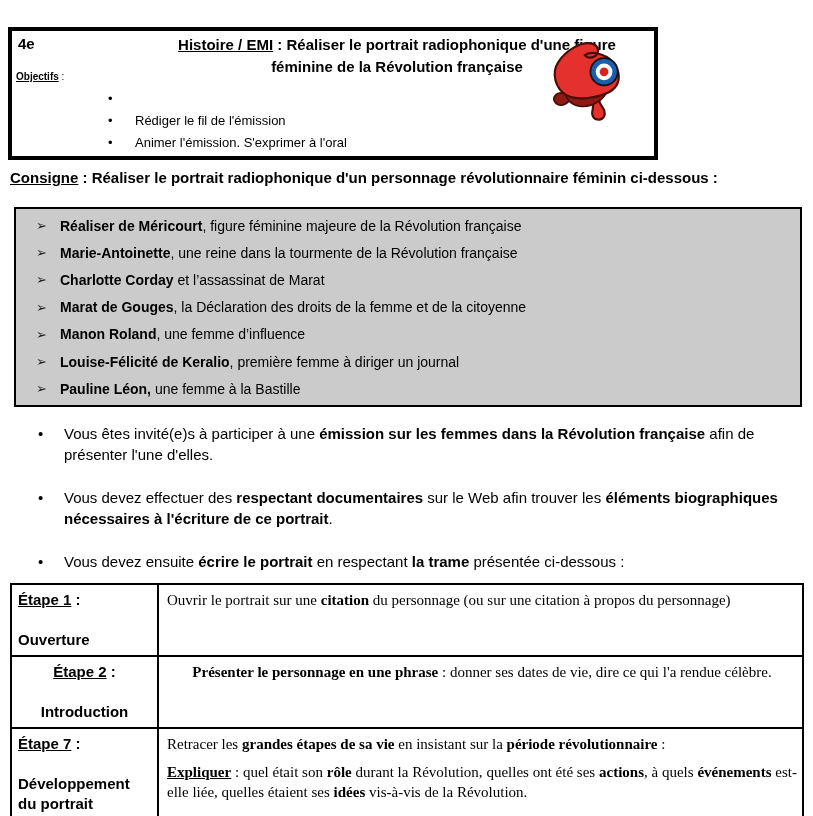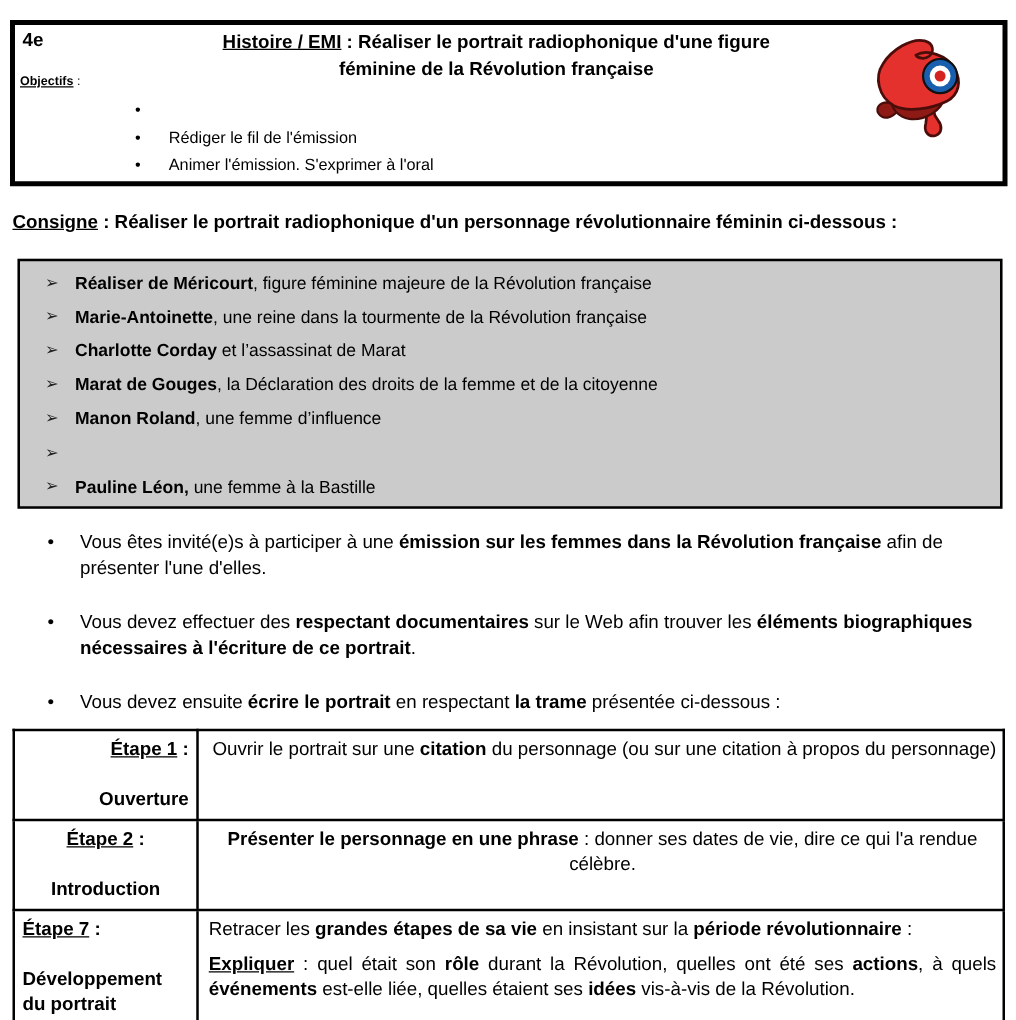--- a/index.html
+++ b/index.html
@@ -2,21 +2,21 @@
 <html><head>
 <meta charset="utf-8">
 <style>
   * { margin:0; padding:0; box-sizing:border-box; }
   html,body { width:813px; height:816px; background:#ffffff; overflow:hidden;
               font-family:"Liberation Sans","DejaVu Sans",sans-serif; color:#000; }
   .b { font-weight:bold; }
   .u { text-decoration:underline; }
 
   
-  .header-box { position:absolute; left:8px; top:16px; width:798px; height:133px;
+  .header-box { position:absolute; left:8px; top:27px; width:650px; height:133px;
                 border:4px solid #000; background:#fff; }
   .grade { position:absolute; left:6px; top:4px; font-size:15px; font-weight:bold; }
   .title { position:absolute; left:70px; top:3px; width:630px; text-align:center;
            font-size:15px; line-height:22px; }
   .objectifs-label { position:absolute; left:4px; top:40px; font-size:10px; }
   .obj-list { position:absolute; left:96px; top:60px; list-style:none; }
   .obj-list li { display:flex; align-items:baseline; height:22px; font-size:13px; }
   .obj-dot { width:27px; flex:none; font-size:13px; }
   .logo-wrap { position:absolute; right:20px; top:1px; width:88px; height:92px; }
 
@@ -34,22 +34,22 @@
   .instructions { position:absolute; left:38px; top:423px; width:756px; }
   .ins { display:flex; margin-bottom:22px; }
   .ins-dot { flex:none; width:26px; font-size:15px; line-height:21px; }
   .ins-txt { font-size:15px; line-height:21px; width:726px; }
 
   
   .trame { position:absolute; left:10px; top:583px; width:794px;
            border-collapse:collapse; table-layout:fixed; }
   .trame td { border:2px solid #000; vertical-align:top; font-size:15px; line-height:20px; }
   .trame .c1 { width:147px; padding:5px 6px; }
-  .trame .c2 { padding:5px 5px 5px 8px; }
-  .trame tr:nth-child(1) td { height:69px;text-align:right; }
+  .trame .c2 { padding:5px 5px 5px 8px;font-family:Liberation Serif, serif; }
+  .trame tr:nth-child(1) td { height:69px; }
   .trame tr:nth-child(2) td { height:68px;text-align:center; }
   .trame tr:nth-child(3) td { height:124px; }
   .step { font-size:15px; }
   .rowname { font-weight:bold; margin-top:20px; font-size:15px; line-height:20px; }
   .c2 p { margin:0; }
   .c2 p + p { margin-top:8px; }
   .justify { text-align:justify; }
 </style>
 </head>
 <body>
@@ -112,20 +112,21 @@
     <li>
         <span class="arrow">➢</span>
         <span><span class="b">Marat de Gouges</span><span>, la Déclaration des droits de la femme et de la citoyenne</span></span>
       </li>
     <li>
         <span class="arrow">➢</span>
         <span><span class="b">Manon Roland</span><span>, une femme d’influence</span></span>
       </li>
     <li>
         <span class="arrow">➢</span>
+        <span><span class="b">Louise-Félicité de Keralio</span><span>, première femme à diriger un journal</span></span>
       </li>
     <li>
         <span class="arrow">➢</span>
         <span><span class="b">Pauline Léon,</span><span> une femme à la Bastille</span></span>
       </li>
   </ul>
 </div>
 
 <div class="instructions">
   <div class="ins">

